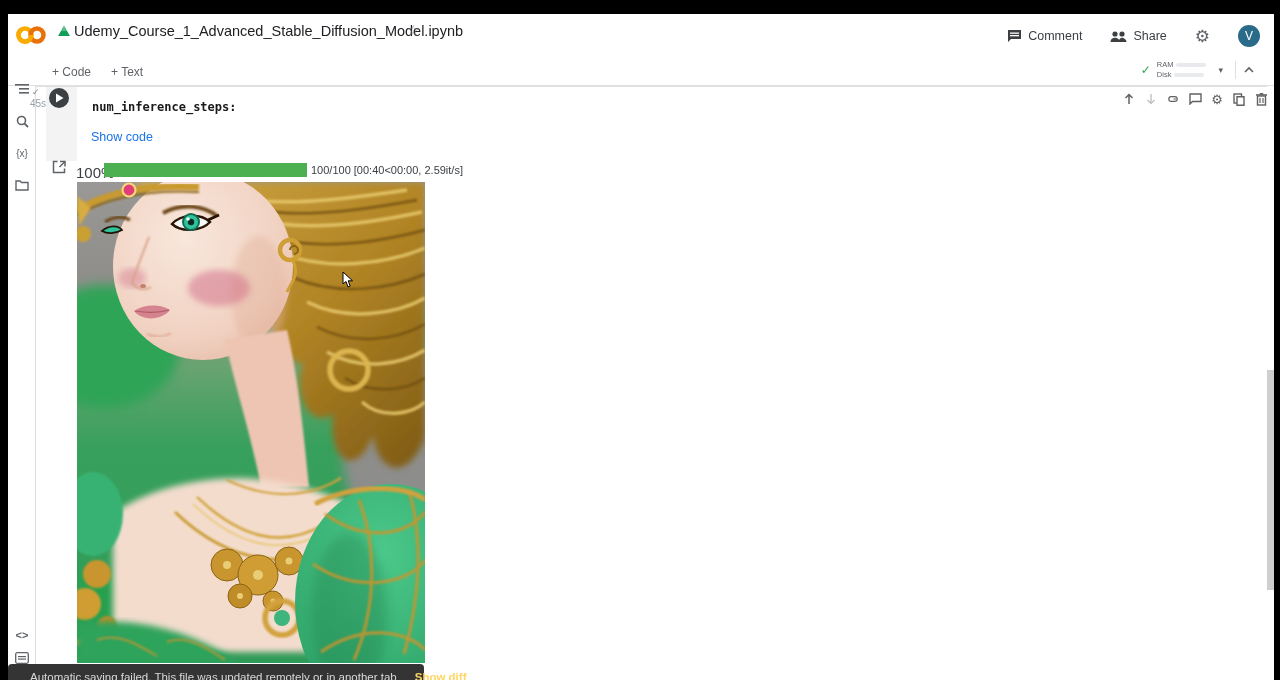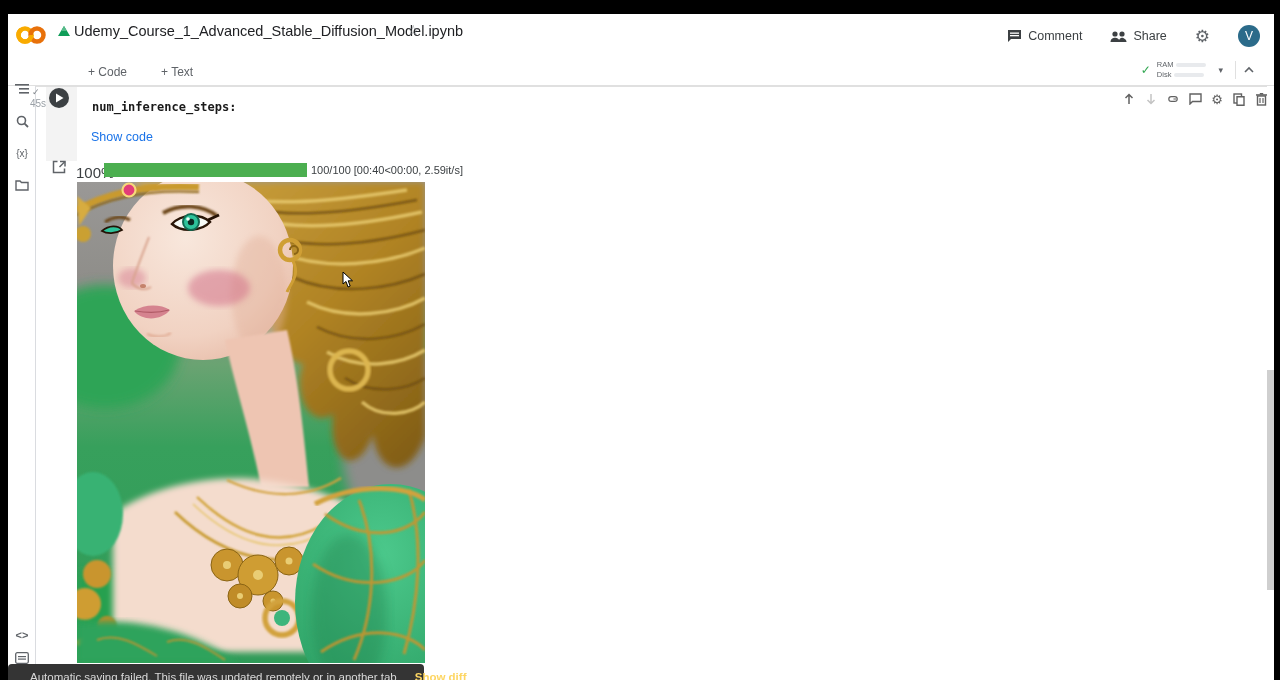--- a/index.html
+++ b/index.html
@@ -21,21 +21,21 @@
   .saving-status { color:#c5221f; font-size:12px; padding-left:8px; }
   .hdr-right { position:absolute; right:14px; top:11px; display:flex; align-items:center; gap:28px; }
   .hdr-btn { display:flex; align-items:center; gap:6px; font-size:12.5px; color:#3c4043; }
   .gear-glyph { font-size:17px; color:#5f6368; }
   .avatar { width:22px; height:22px; border-radius:50%; background:#2b6b8a; color:#fff;
             font-size:12px; display:flex; align-items:center; justify-content:center; }
 
   
   .toolbar { position:absolute; left:0; top:44px; width:100%; height:28px; background:#fff;
              border-bottom:1px solid #e0e0e0; }
-  .tb-left { position:absolute; left:36px; top:4px; display:flex; gap:18px;margin-left:36px; }
+  .tb-left { position:absolute; left:36px; top:4px; display:flex; gap:4px; }
   .tb-btn { font-size:12px; color:#5f6368; padding:3px 8px; border-radius:3px; }
   .tb-right { position:absolute; right:18px; top:2px; display:flex; align-items:center; gap:6px; }
   .check-green { color:#34a853; font-size:12px; }
   .ramdisk { display:flex; flex-direction:column; font-size:7.5px; color:#5f6368; line-height:1.3;justify-content:flex-end; }
   .gauge { display:inline-block; width:30px; height:4px; background:#e8eaed; border-radius:2px; margin-left:3px; }
   .caret { font-size:9px; color:#5f6368; padding:0 6px; }
   .tb-sep { width:1px; height:18px; background:#e0e0e0; }
 
   
   .sidebar { position:absolute; left:0; top:72px; width:28px; height:594px; background:#fff;

